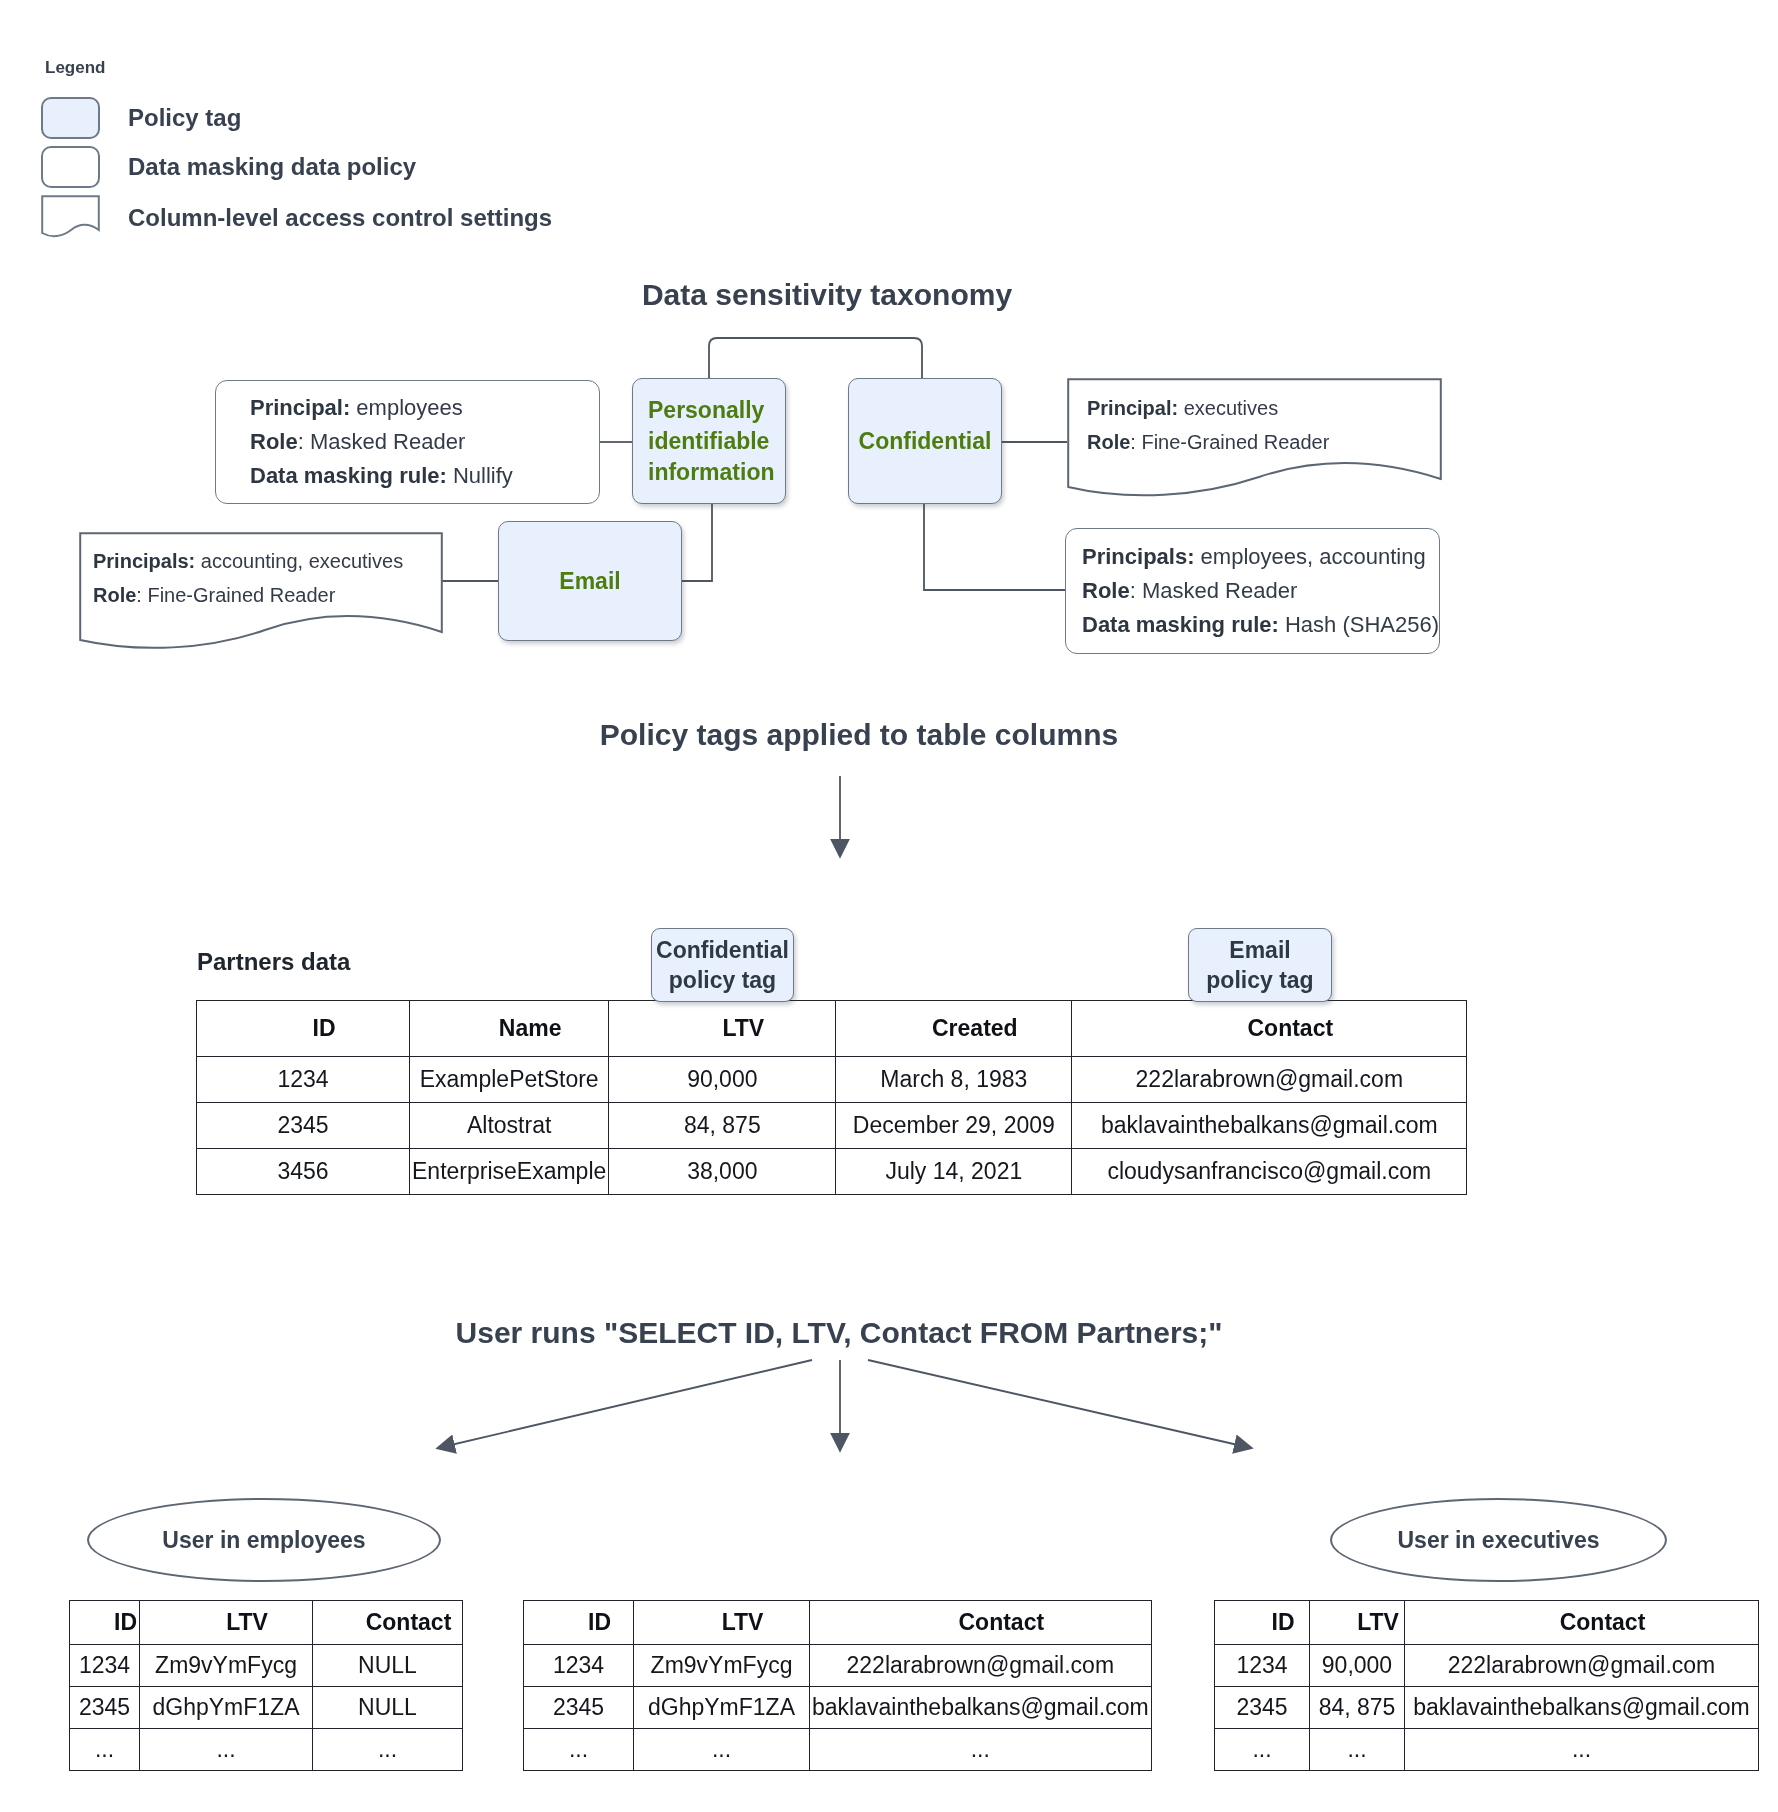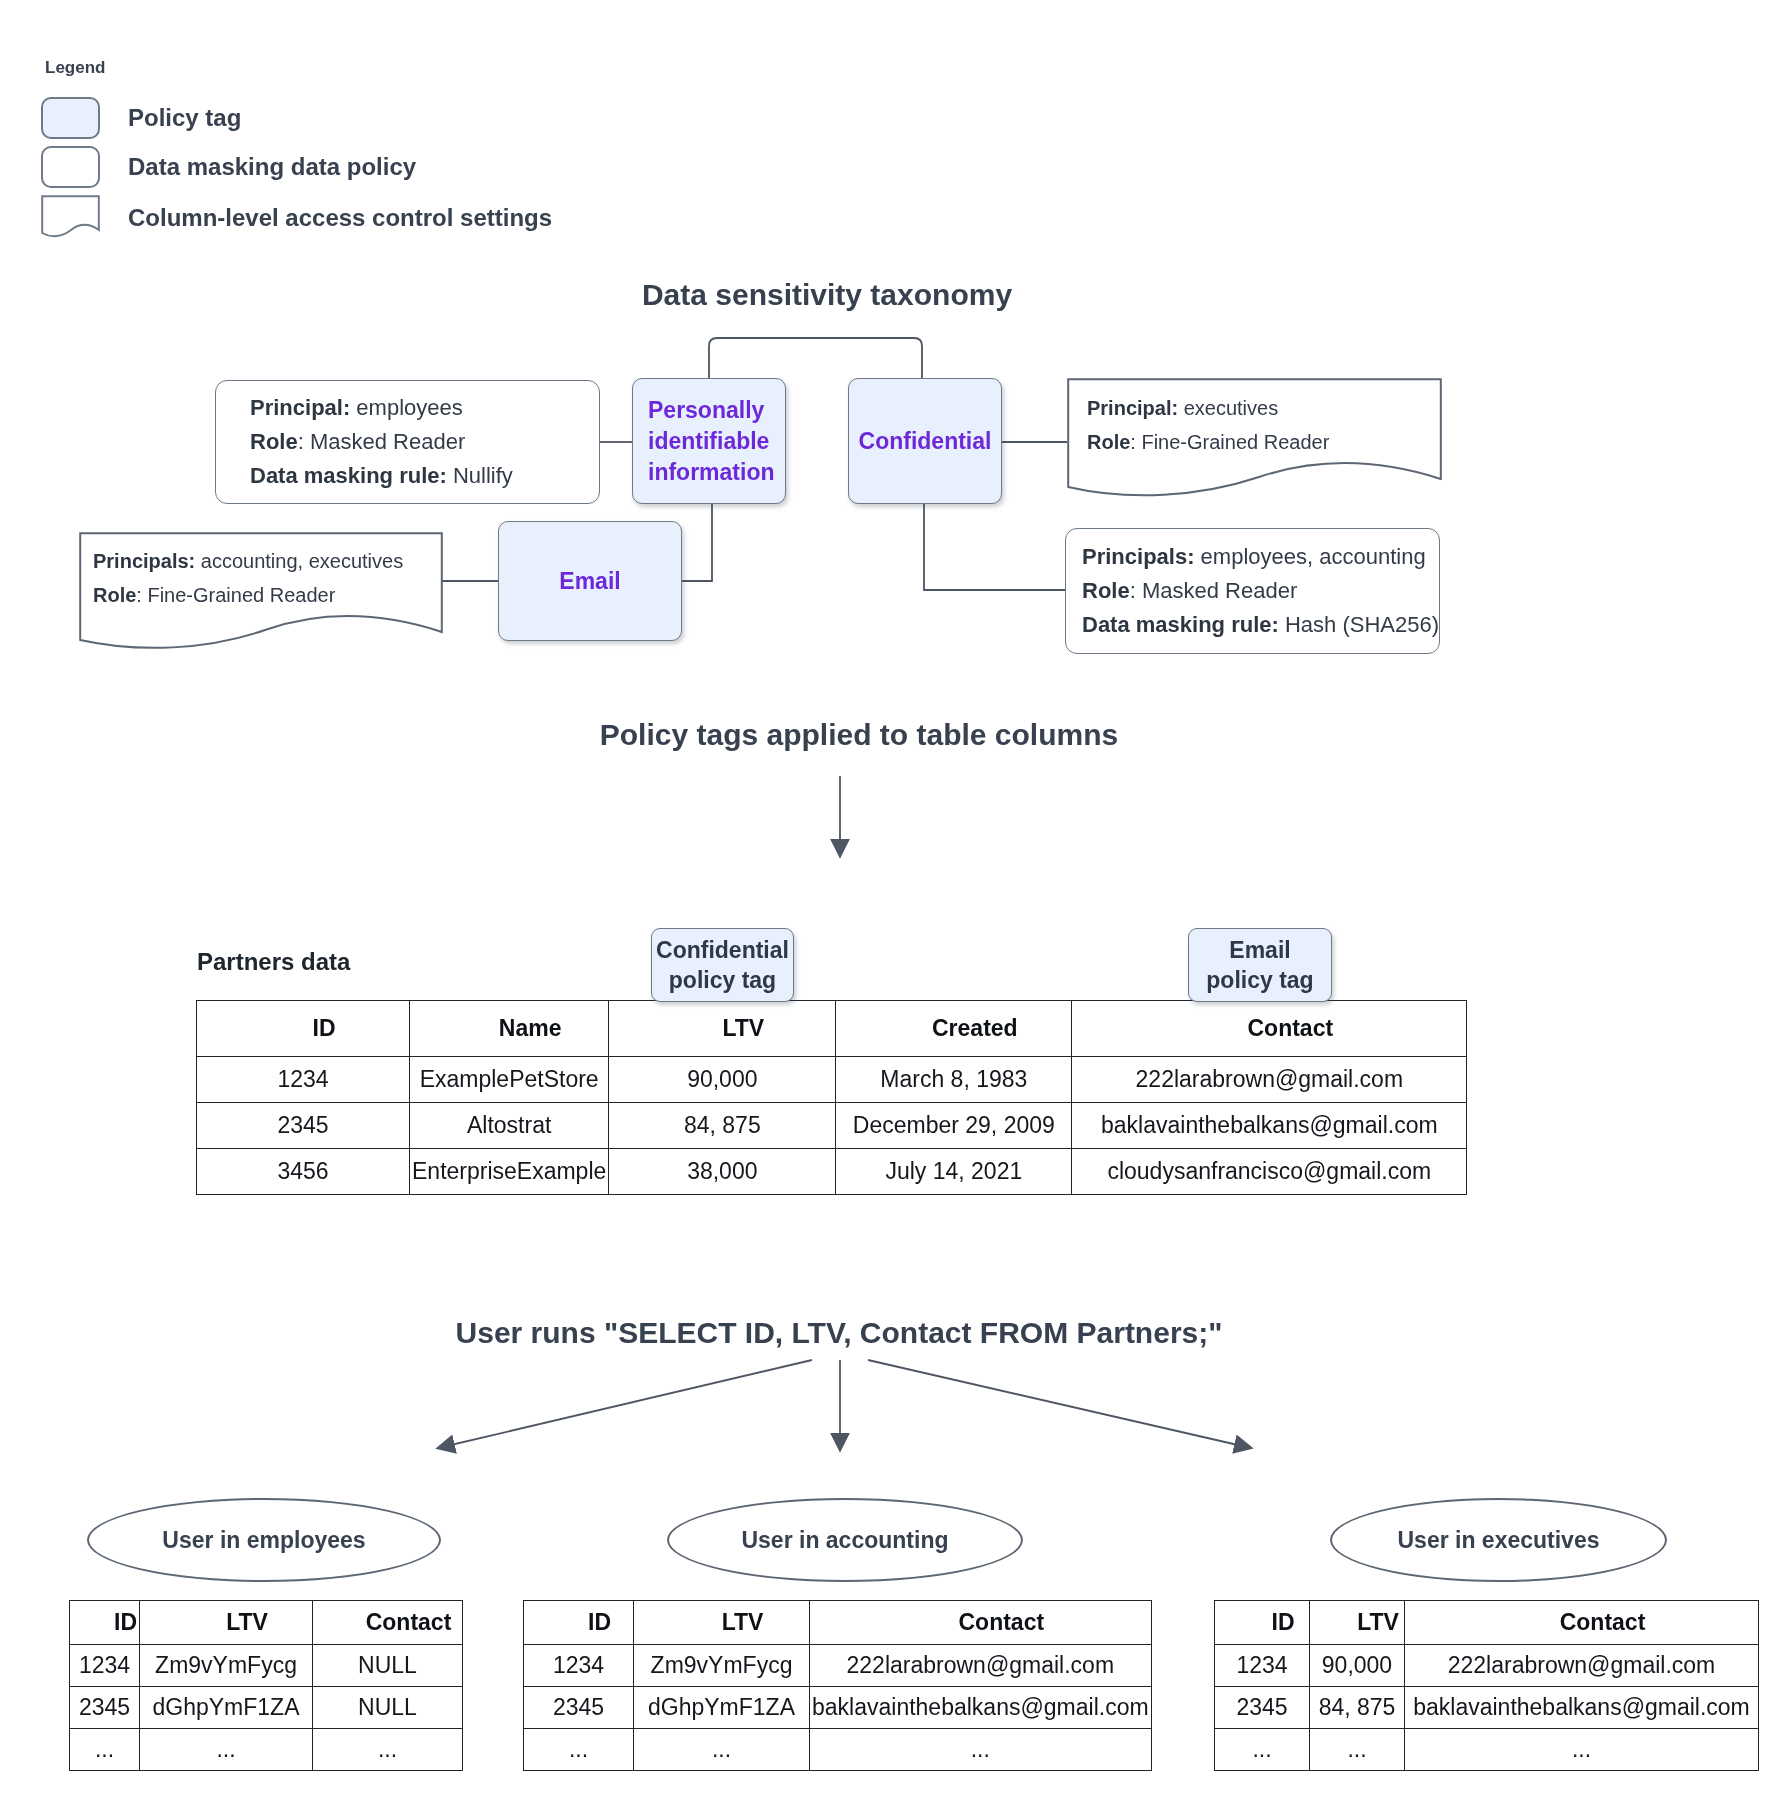--- a/index.html
+++ b/index.html
@@ -23,21 +23,21 @@
   
   .wbox{
     position:absolute;background:#ffffff;border:1.8px solid #6f7a88;border-radius:12px;
     box-sizing:border-box;display:flex;flex-direction:column;justify-content:center;
     font-size:22px;line-height:34px;color:#333b49;z-index:1;
   }
   .wbox .line{white-space:nowrap;}
   .tagbox{
     position:absolute;background:#e7f0fc;border:1.8px solid #6f7a88;border-radius:10px;
     box-sizing:border-box;display:flex;flex-direction:column;justify-content:center;
-    font-size:23px;font-weight:bold;color:#6d28d9;z-index:1;
+    font-size:23px;font-weight:bold;color:#4d7c0f;z-index:1;
     box-shadow:2px 3px 4px rgba(70,80,95,.28);
   }
   .tagbox.center{align-items:center;text-align:center;}
   .docbox{position:absolute;z-index:1;}
   .docbox svg{position:absolute;left:0;top:0;overflow:visible;}
   .docbox path{fill:#ffffff;stroke:#5d6673;stroke-width:2;}
   .doc-text{
     position:absolute;left:0;top:0;width:100%;height:76%;box-sizing:border-box;
     display:flex;flex-direction:column;justify-content:center;
     font-size:20px;line-height:34px;color:#333b49;
@@ -248,23 +248,20 @@
       <td>NULL</td>
     </tr>
     <tr class="res-row">
       <td>...</td>
       <td>...</td>
       <td>...</td>
     </tr>
   </tbody>
     </table>
 
-  <div class="ellipse" style="left:667px;top:1498px;width:352px;height:80px;">
-    <span>User in accounting</span>
-  </div>
   <table class="dt" style="left:523px;top:1600px;">
     <colgroup>
         <col style="width:110px;">
         <col style="width:176px;">
         <col style="width:341px;">
       </colgroup>
     <tbody>
         <tr class="res-head">
       <th>ID</th>
       <th>LTV</th>

